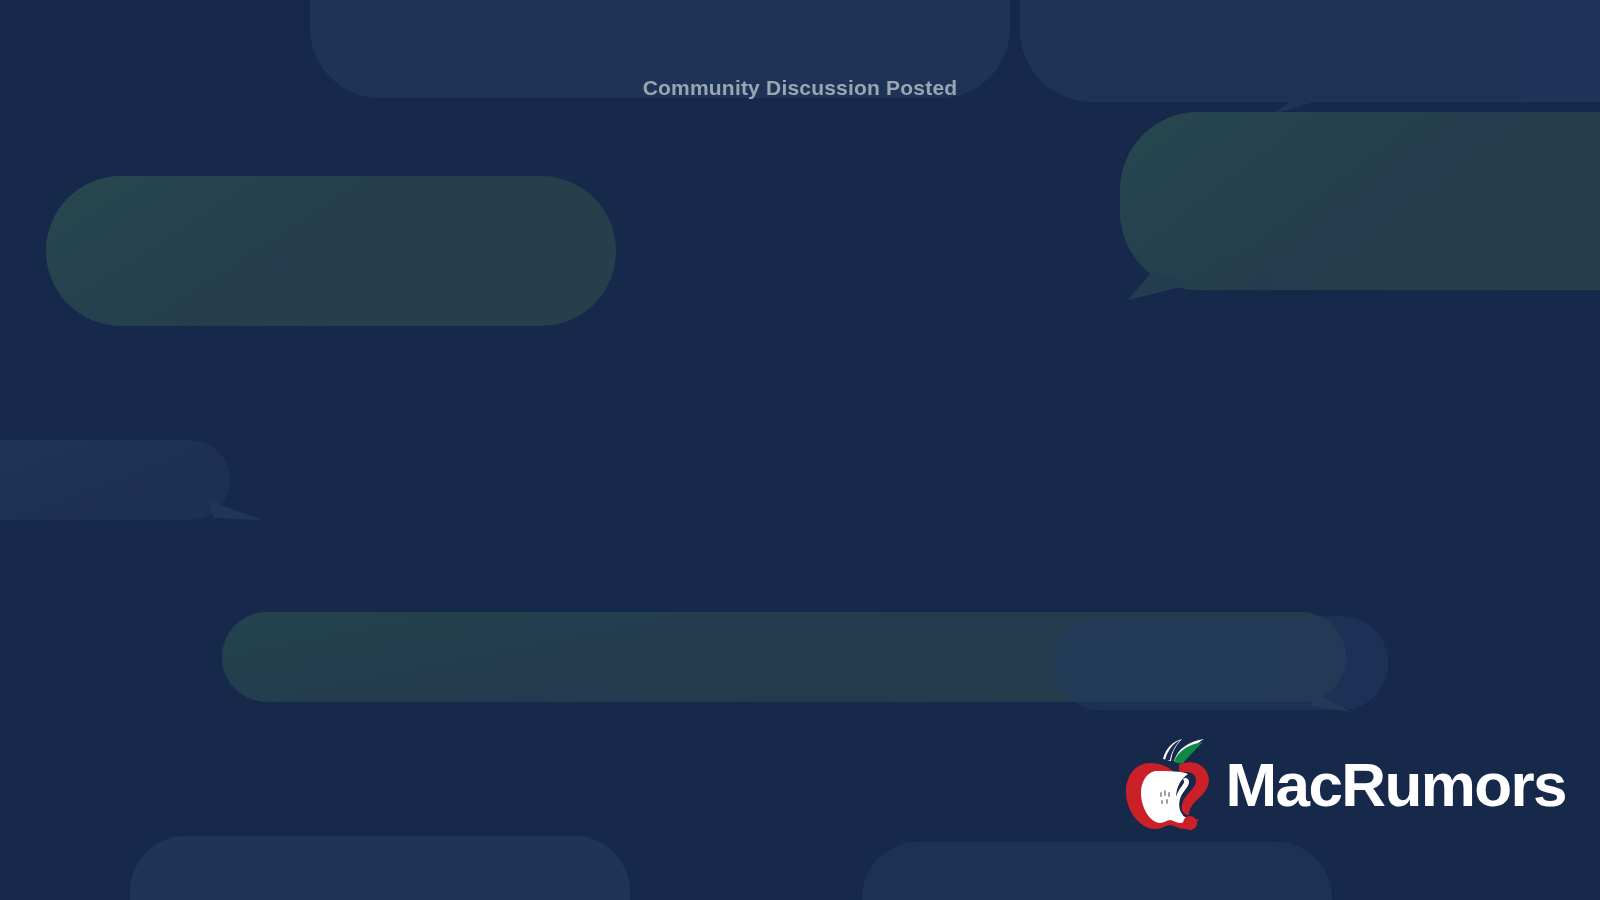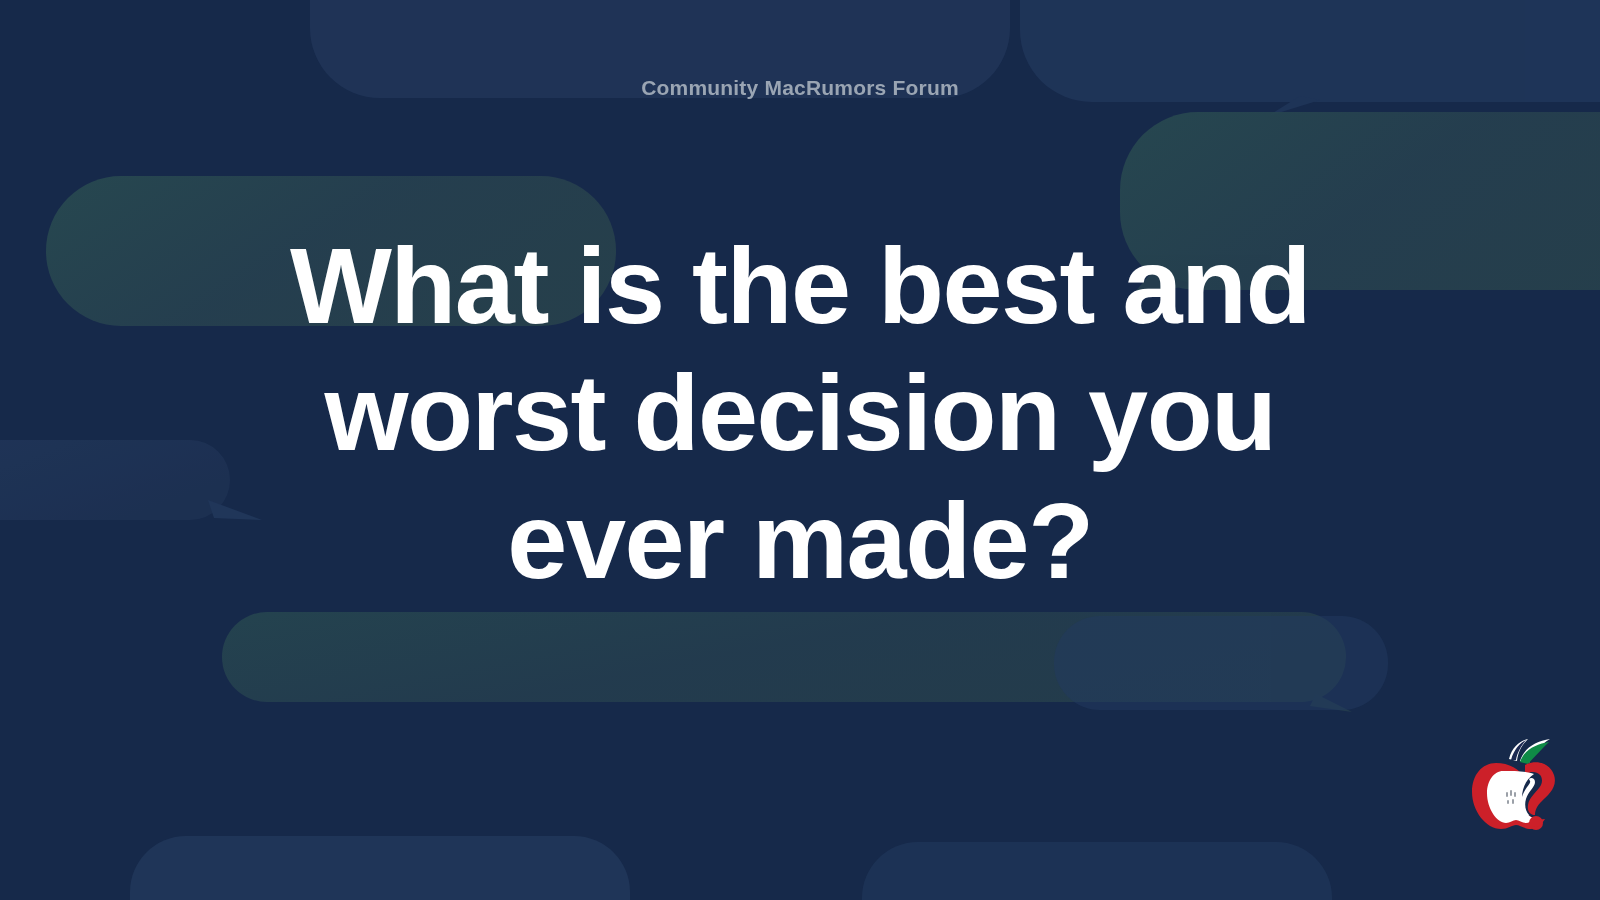--- a/index.html
+++ b/index.html
@@ -148,23 +148,22 @@
     <g opacity="0.7">
       <rect x="130" y="836" width="500" height="140" rx="56" ry="56" fill="#233a5e"></rect>
     </g>
     <g opacity="0.55">
       <rect x="862" y="842" width="470" height="140" rx="56" ry="56" fill="#233a5e"></rect>
     </g>
   </svg>
 
   <div class="content">
 
-    <div class="eyebrow">Community MacRumors Forum</div>
-
-    <h1 class="headline">What is the best and worst decision you ever made?</h1>
+    <div class="eyebrow">Community Discussion Posted</div>
+
 
 
     <div class="logo-lockup">
 
       <svg class="logo-apple" viewBox="0 0 104 100" xmlns="http://www.w3.org/2000/svg" aria-hidden="true">
 
         <path d="M58 26 C62 13 74 6 88 4 C78 10 71 18 67 28 Z" fill="#ffffff"></path>
         <path d="M47 24 C50 12 58 6 66 4 C60 10 56 17 55 26 Z" fill="#ffffff"></path>
 
         <path d="M49 25 C52 14 58 8 64 5 C59 11 55 18 54 25 Z" fill="#1d2a52"></path>
@@ -207,16 +206,17 @@
 
         <g fill="#8a9099" opacity="0.85">
           <rect x="44" y="57" width="2" height="5" rx="1"></rect>
           <rect x="48" y="55" width="2" height="6" rx="1"></rect>
           <rect x="52" y="57" width="2" height="5" rx="1"></rect>
           <rect x="45" y="65" width="2" height="4" rx="1"></rect>
           <rect x="50" y="64" width="2" height="5" rx="1"></rect>
         </g>
       </svg>
 
+      <span class="logo-word">MacRumors</span>
     </div>
 
   </div>
 </div>
 
 </body></html>

